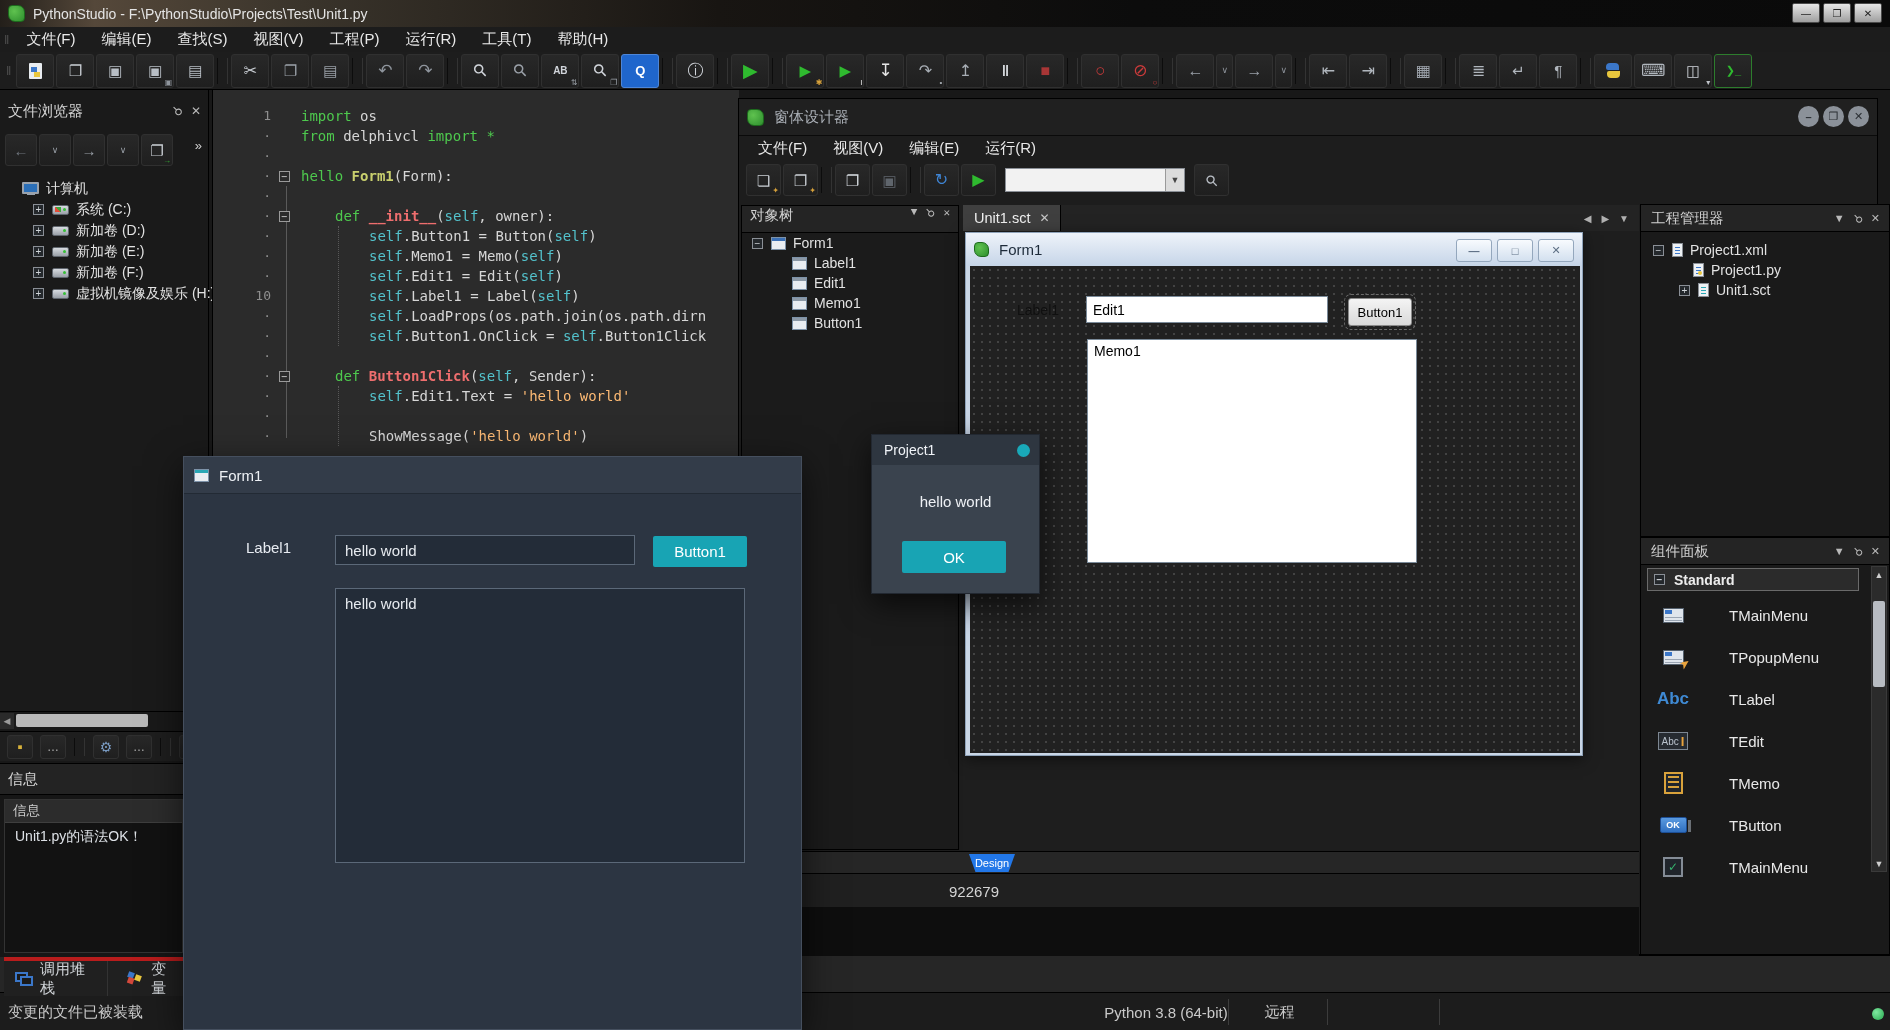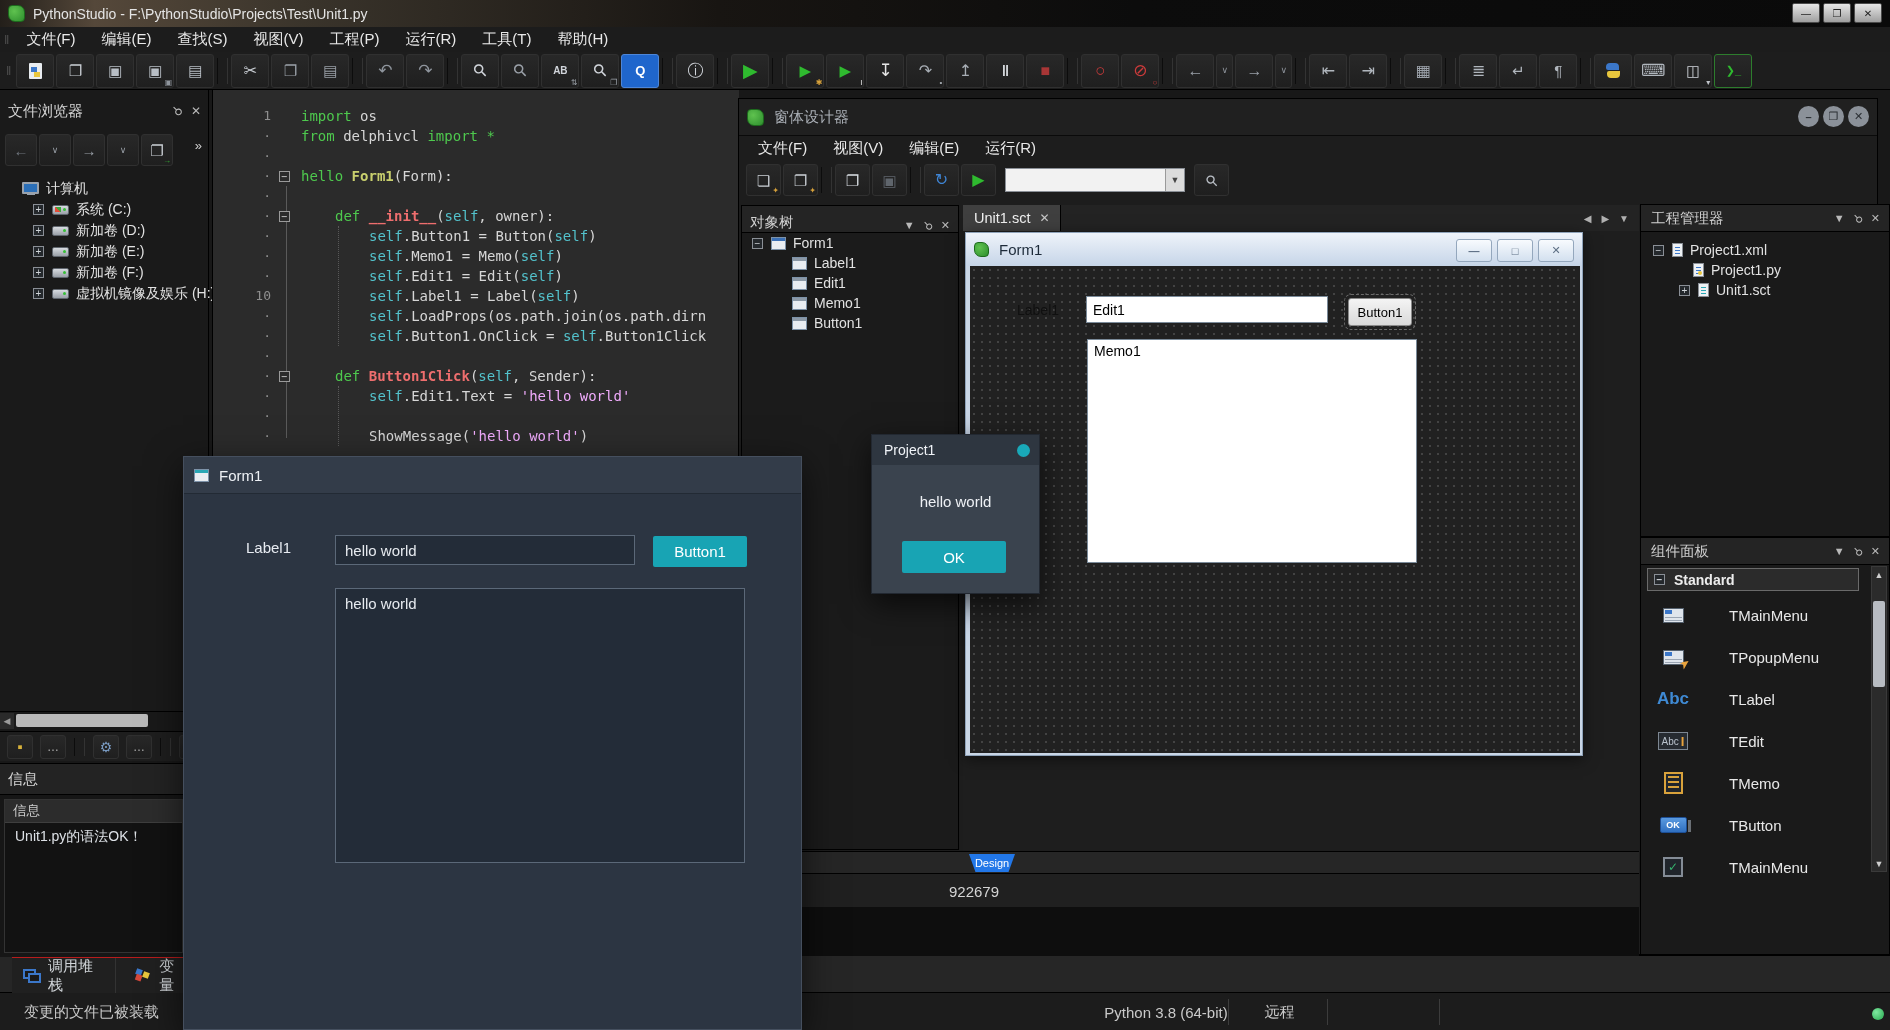--- a/index.html
+++ b/index.html
@@ -56,62 +56,62 @@
     padding-left:6px;box-sizing:border-box;border-top:1px solid #000;}
   #minibar .tbtn{width:24px;height:22px;}
   #minibar .tsep{height:18px;}
   #infoheader{left:0;top:763px;width:187px;height:32px;background:#232323;border-top:1px solid #000;border-bottom:1px solid #000;
     display:flex;align-items:center;padding-left:8px;box-sizing:border-box;font-size:15px;color:#d6d6d6;}
   #infopanel{left:0;top:795px;width:187px;height:162px;background:#161616;}
   #infoinner{position:absolute;left:4px;top:4px;width:177px;height:152px;background:#121212;border:1px solid #333;}
   #infoinnerh{height:22px;background:#2c2c2c;border-bottom:1px solid #3e3e3e;display:flex;align-items:center;
     padding-left:8px;font-size:13.5px;color:#cfcfcf;}
   #infomsg{padding:5px 0 0 10px;font-size:14px;color:#dde1e6;}
-  #tabsrow{left:12px;top:957px;width:187px;height:35px;background:#202020;border-top:1px solid #b91c1c;display:flex;align-items:stretch;gap:8px;}
+  #tabsrow{left:4px;top:957px;width:187px;height:35px;background:#202020;border-top:4px solid #b91c1c;display:flex;align-items:stretch;gap:8px;}
   .btab{display:flex;align-items:center;gap:7px;padding:0 11px;border-right:1px solid #333;font-size:15px;color:#d0d4d8;}
 
   
   #strip{left:0;top:955px;width:1890px;height:37px;background:#262626;border-top:1px solid #000;}
   #statusbar{left:0;top:992px;width:1890px;height:38px;background:#1c1c1c;border-top:1px solid #000;}
   #statusbar .s{position:absolute;top:0;height:38px;display:flex;align-items:center;font-size:15px;color:#c9c9c9;}
   .ssep{position:absolute;top:6px;width:1px;height:26px;background:#3c3c3c;}
   #greendot{position:absolute;left:1872px;top:1008px;width:12px;height:12px;border-radius:50%;
     background:radial-gradient(circle at 35% 35%,#7fe8a0,#27a94f);}
 
   
   #editor{left:212px;top:90px;width:526px;height:680px;background:#2b2b2b;border-left:1px solid #000;overflow:hidden;}
   #code{padding-top:16px;font-family:"DejaVu Sans Mono","Liberation Mono",monospace;font-size:14px;}
   .eline{display:flex;height:20px;line-height:20px;white-space:pre;}
   .eline .gut{width:58px;text-align:right;color:#8f8f8f;font-size:13px;flex:0 0 auto;}
   .eline .fold{width:26px;display:flex;align-items:center;justify-content:center;flex:0 0 auto;}
   .fbox{width:11px;height:11px;border:1px solid #9a9a9a;background:#2b2b2b;color:#cfcfcf;font-size:10px;
     line-height:9px;text-align:center;box-sizing:border-box;z-index:2;}
   .eline .cl{flex:1;}
   .tk-kw{color:#4ec94e;} .tk-pl{color:#d6d6d6;} .tk-slf{color:#53c2cc;}
-  .tk-str{color:#f0abfc;text-align:center;} .tk-fn{color:#ee6e6e;font-weight:bold;} .tk-cls{color:#c9d06e;font-weight:bold;}
+  .tk-str{color:#fdba74;text-align:center;} .tk-fn{color:#ee6e6e;font-weight:bold;} .tk-cls{color:#c9d06e;font-weight:bold;}
   .guide{position:absolute;border-left:1px dotted #585858;width:0;}
 
   
   #designer{left:738px;top:98px;width:1140px;height:857px;background:#1d1d1d;border:1px solid #000;box-sizing:border-box;}
   #dtitle{position:absolute;left:0;top:0;width:100%;height:36px;display:flex;align-items:center;
     background:#202020;border-bottom:1px solid #0a0a0a;}
   #dtitle .t{font-size:15px;color:#a9aeb5;margin-left:10px;}
   #dcircles{position:absolute;right:8px;top:7px;display:flex;gap:4px;}
   .dcircle{width:21px;height:21px;border-radius:50%;background:#8b9199;color:#2a2e33;font-size:11px;
     display:flex;align-items:center;justify-content:center;font-weight:bold;}
   #dmenu{position:absolute;left:0;top:36px;width:700px;height:26px;display:flex;align-items:center;padding-left:6px;}
   #dtool{position:absolute;left:0;top:62px;width:700px;height:38px;display:flex;align-items:center;padding-left:6px;}
   #dtool .tbtn{width:33px;height:30px;}
   .dcombo{width:178px;height:22px;margin:0 8px;background:#f2f2f2;border:1px solid #8a8f96;display:flex;align-items:center;}
   .dcombo .val{flex:1;}
   .dcombo .da{width:18px;height:100%;background:#dcdcdc;border-left:1px solid #9a9a9a;color:#444;font-size:9px;
     display:flex;align-items:center;justify-content:center;}
   #objtree{position:absolute;left:2px;top:106px;width:218px;height:645px;background:#1b1b1b;border:1px solid #000;box-sizing:border-box;}
-  #objtreeh{height:26px;background:#242424;border-bottom:1px solid #000;display:flex;align-items:flex-end;
-    padding-left:8px;font-size:14.5px;color:#d0d0d0;}
+  #objtreeh{height:26px;background:#242424;border-bottom:1px solid #000;display:flex;align-items:flex-start;
+    padding-left:8px;font-size:14.5px;color:#d0d0d0;font-family:Liberation Mono, monospace;}
   #objtreeh .ric{margin-left:auto;display:flex;gap:9px;padding-right:8px;color:#b9b9b9;font-size:11px;}
   #objtreebody .trow{height:20px;}
   #objtreebody .trow.lv0{padding-left:10px;}
   #objtreebody .trow.lv1{padding-left:50px;}
   #tabbar{position:absolute;left:224px;top:106px;width:676px;height:26px;background:#232323;border-bottom:1px solid #000;display:flex;align-items:center;}
   #unittab{display:flex;align-items:center;gap:9px;height:100%;padding:0 11px;background:#3f3f3f;
     font-size:14.5px;color:#f0f0f0;border-right:1px solid #000;}
   #unittab .x{color:#c9c9c9;font-size:12px;}
   #tabarrows{margin-left:auto;display:flex;gap:10px;padding-right:10px;color:#b0b0b0;font-size:10px;}
   #surface{position:absolute;left:224px;top:132px;width:676px;height:620px;background:#1e1e1e;}
@@ -407,21 +407,21 @@
       </div>
       <div class="tbtn" style="border: 1px solid rgb(45, 125, 45);">
         <span class="g" style="color: rgb(47, 186, 47); font-size: 11px; font-weight: 700;">❯_</span>
       </div>
     </div>
 
   <div class="abs tex" style="left:0;top:90px;width:1890px;height:902px;background:#181818;"></div>
 
   <div id="strip" class="abs tex"></div>
   <div id="statusbar" class="abs">
-    <span class="s" style="left:24px;">变更的文件已被装载</span>
+    <span class="s" style="left:8px;">变更的文件已被装载</span>
     <span class="ssep" style="left:1228px;"></span>
     <span class="s" style="left:1104px;width:124px;justify-content:center;">Python 3.8 (64-bit)</span>
     <span class="ssep" style="left:1327px;"></span>
     <span class="s" style="left:1232px;width:95px;justify-content:center;">远程</span>
     <span class="ssep" style="left:1439px;"></span>
   </div>
   <div id="greendot"></div>
 
   <div id="fbpanel" class="abs">
     <div id="fbheader" class="panelh">

